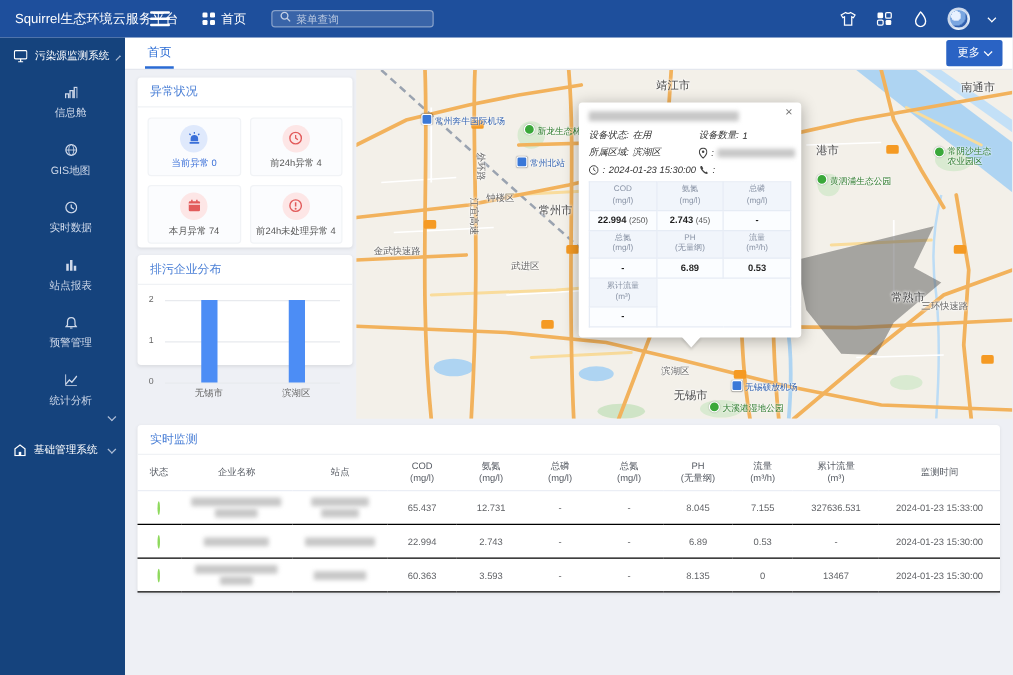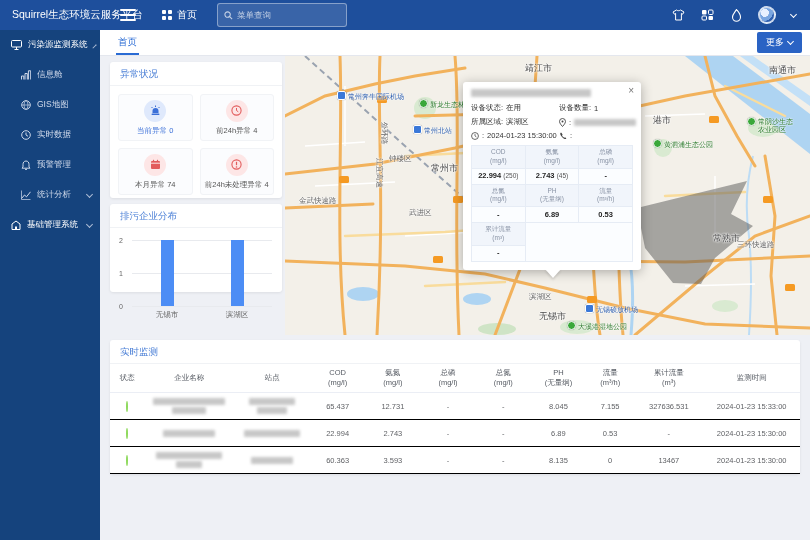--- a/index.html
+++ b/index.html
@@ -11,36 +11,36 @@
   }
   
   .app-header { position:absolute; left:0; top:0; width:810px; height:30px;
     background:#1e4f9c; display:flex; align-items:center; color:#fff; z-index:30;}
   .logo { width:112px; padding-left:12px; font-size:10.5px; white-space:nowrap;}
   .hamburger { margin-left:8px; width:16px; cursor:pointer;}
   .hamburger div { height:2px; background:#fff; margin:3px 0; border-radius:1px;}
   .crumb { margin-left:26px; display:flex; align-items:center; gap:5px; font-size:10px; cursor:pointer;}
   .grid-ic { width:10px; height:10px; display:grid; grid-template-columns:1fr 1fr; gap:1.5px;}
   .grid-ic span { background:#fff; border-radius:1px;}
-  .search-box { margin-left:20px; width:130px; height:24px; border:1px solid rgba(255,255,255,.4);
-    background:rgba(255,255,255,.12); border-radius:3px; display:flex; align-items:center; padding:0 6px; gap:4px;}
+  .search-box { margin-left:20px; width:130px; height:14px; border:1px solid rgba(255,255,255,.4);
+    background:rgba(255,255,255,.12); border-radius:3px; display:flex; padding:0 6px; gap:4px;}
   .search-box svg { flex:none; opacity:.7;}
   .search-box input { flex:1; background:transparent; border:none; outline:none; color:#fff; font-size:8.5px; width:90px;}
   .search-box input::placeholder { color:rgba(255,255,255,.65);}
   .header-right { margin-left:auto; display:flex; align-items:center; gap:15px; padding-right:14px;}
   .hicon { width:14px; height:14px; color:#fff; cursor:pointer; display:flex; align-items:center; justify-content:center;}
   .avatar { width:18px; height:18px; border-radius:50%; background:radial-gradient(circle at 35% 35%, #e8f1ff 0 30%, #7aa6e0 31% 60%, #2f5fae 61% 100%); border:2px solid rgba(255,255,255,.75); cursor:pointer;}
   .chev { width:5px; height:5px; border-right:1.4px solid currentColor; border-bottom:1.4px solid currentColor; display:inline-block;}
   .chev.down { transform:rotate(45deg); margin-top:-2px;}
   .chev.up { transform:rotate(-135deg); margin-top:3px;}
   
   .sidebar { position:absolute; left:0; top:30px; width:100px; bottom:0; background:#15437d; color:#cfd9ea; z-index:20;}
   .side-row { display:flex; align-items:center; gap:6px; padding:9px 8px 9px 11px; font-size:8.5px; cursor:pointer; white-space:nowrap;}
   .side-row.group { color:#fff;}
-  .side-row.child { padding-left:21px;}
+  .side-row.child { padding-left:21px;flex-direction:column;}
   .side-row svg { flex:none;}
   .side-row .chev { margin-left:auto; color:#aebdd6;}
   
   .tabbar { position:absolute; left:100px; top:30px; right:0; height:26px; background:#fff;
     border-bottom:1px solid #e4e7ee; display:flex; align-items:center; z-index:25;}
   .tab { margin-left:16px; font-size:9.5px; color:#2a6bd4; padding:6px 2px 4px; border-bottom:2px solid #2a6bd4; cursor:pointer;}
   .more-btn { margin-left:auto; margin-right:8px; background:#2a63c4; color:#fff; font-size:9px;
     padding:4px 9px; border-radius:2px; display:flex; align-items:center; gap:4px; cursor:pointer; border:none;}
   
   .card { position:absolute; background:#fff; border-radius:3px; box-shadow:0 1px 3px rgba(0,0,0,.08); z-index:5;}
@@ -72,21 +72,21 @@
   .poi .pdot { flex:none; width:9px; height:9px; border-radius:50%; background:#3aa83a; border:1px solid #fff;
     box-shadow:0 0 1px rgba(0,0,0,.4); margin-top:-1px;}
   .poi.station { color:#2d5fb0;}
   .poi.station .pdot { background:#3a78d8; border-radius:2px;}
   
   #popup { position:absolute; left:178px; top:26px; width:178px; background:#fff; border-radius:3px;
     box-shadow:0 2px 12px rgba(0,0,0,.3); padding:7px 8px 8px; font-size:7.5px; color:#333; z-index:10;}
   .pp-close { position:absolute; top:4px; right:7px; font-size:10px; color:#777; cursor:pointer; line-height:1;}
   .redact { background:#c7c7c7; filter:blur(1.5px); border-radius:1px; height:7px;}
   .pp-title-r { width:120px; height:8px; margin-bottom:6px;}
-  .pp-grid { display:grid; grid-template-columns:88px 1fr; row-gap:4px; align-items:center;}
+  .pp-grid { display:grid; grid-template-columns:88px 1fr; row-gap:4px; align-items:center;font-style:italic;}
   .pp-cell { display:flex; align-items:center; gap:3px; white-space:nowrap;}
   .pp-cell svg { flex:none; color:#444;}
   .pp-table { width:100%; border-collapse:collapse; margin-top:5px; text-align:center; table-layout:fixed;}
   .pp-table td { border:1px solid #e6ecf5; padding:2px 1px; font-size:6.5px; color:#8a94a6; background:#f1f5fb; line-height:1.35;}
   .pp-table td.val { background:#fbfdff; color:#1f1f1f; font-size:7.5px; font-weight:bold; height:16px;}
   .pp-table td.val .lim { font-weight:normal; color:#555; font-size:6.5px;}
   .pp-table td.blank { background:#fbfdff;}
   .pp-pointer { position:absolute; bottom:-8px; left:82px; width:0; height:0;
     border-left:8px solid transparent; border-right:8px solid transparent; border-top:9px solid #fff;
     filter:drop-shadow(0 2px 1px rgba(0,0,0,.12));}
@@ -172,20 +172,26 @@
         <line x1="0.8" y1="5" x2="9.2" y2="5" stroke="currentColor" stroke-width="0.7"></line>
       </svg>
     <span>GIS地图</span>
   </div>
   <div class="side-row child">
     <svg width="10" height="10" viewBox="0 0 10 10">
         <circle cx="5" cy="5" r="4.3" fill="none" stroke="currentColor"></circle>
         <path d="M5 2.5 V5 L7 6.3" fill="none" stroke="currentColor"></path>
       </svg>
     <span>实时数据</span>
+  </div>
+  <div class="side-row child">
+    <svg width="10" height="10" viewBox="0 0 10 10">
+        <path d="M1 9.5 V4 H3 V9.5 M4 9.5 V1 H6 V9.5 M7 9.5 V5.5 H9 V9.5" fill="currentColor"></path>
+      </svg>
+    <span>站点报表</span>
   </div>
   <div class="side-row child">
     <svg width="10" height="10" viewBox="0 0 10 10">
         <path d="M5 1 C3 1 2 2.5 2 4.5 V7 L1 8.2 H9 L8 7 V4.5 C8 2.5 7 1 5 1 Z" fill="none" stroke="currentColor"></path>
         <line x1="4" y1="9.4" x2="6" y2="9.4" stroke="currentColor"></line>
       </svg>
     <span>预警管理</span>
   </div>
   <div class="side-row child">
     <svg width="10" height="10" viewBox="0 0 10 10">

